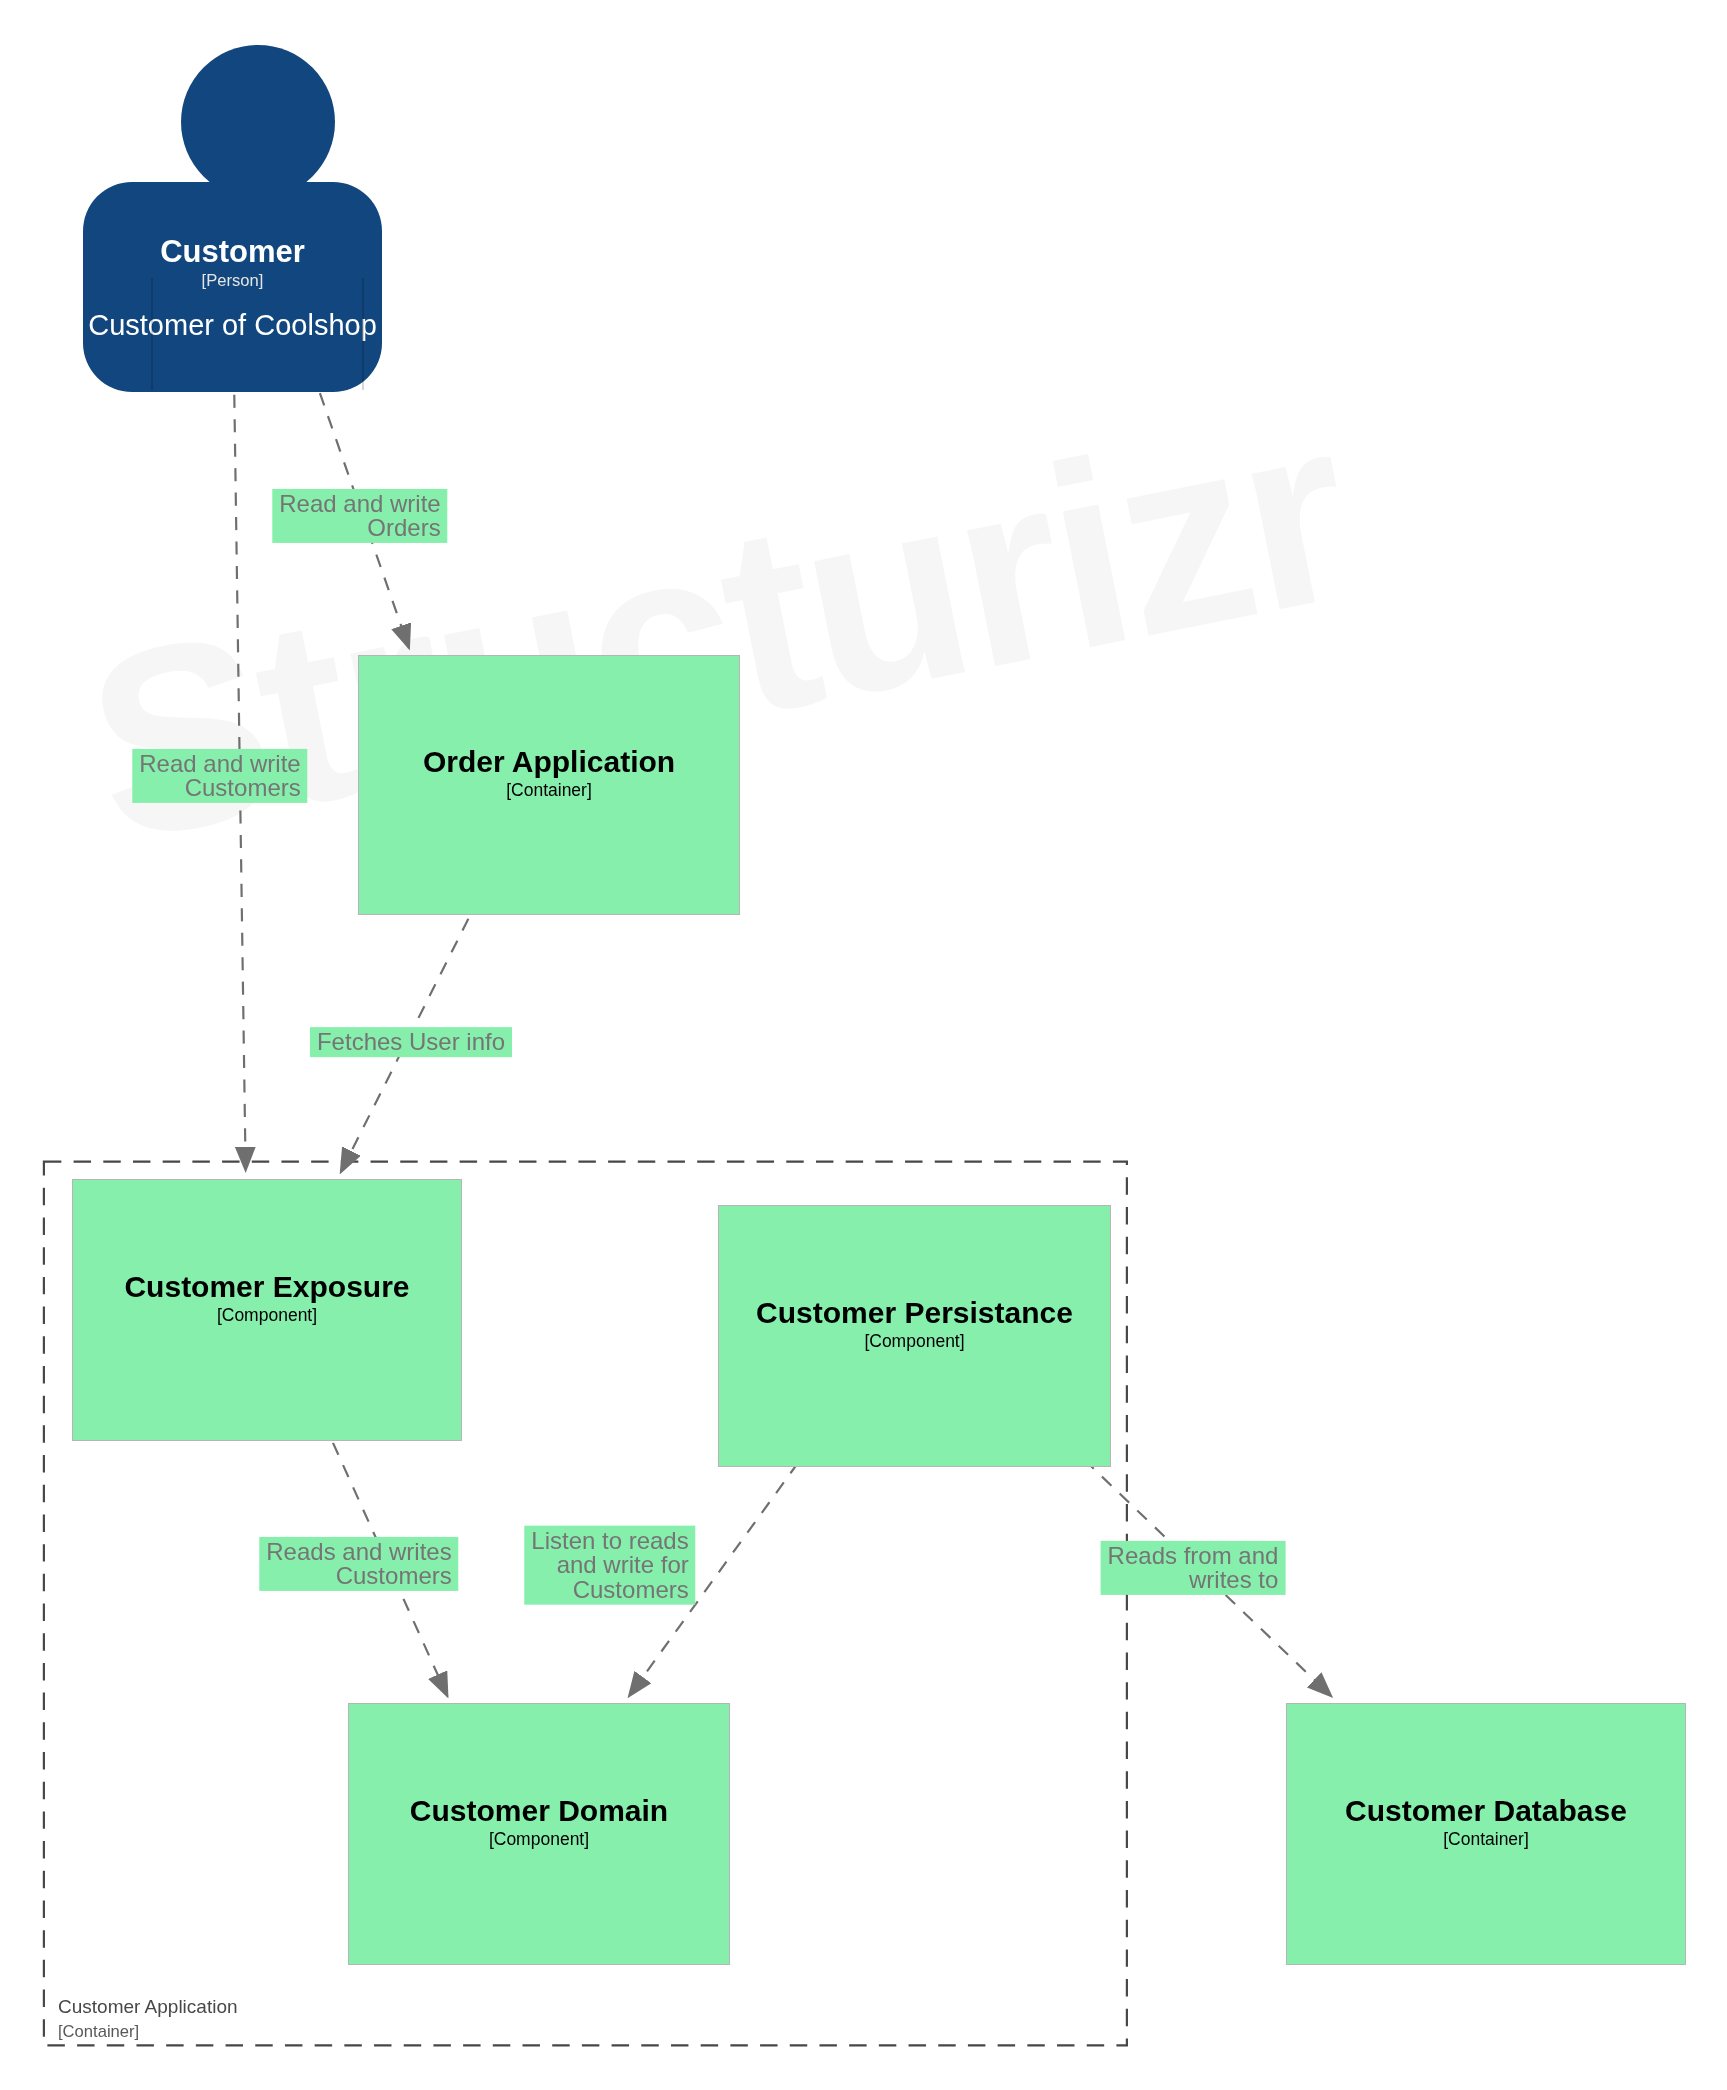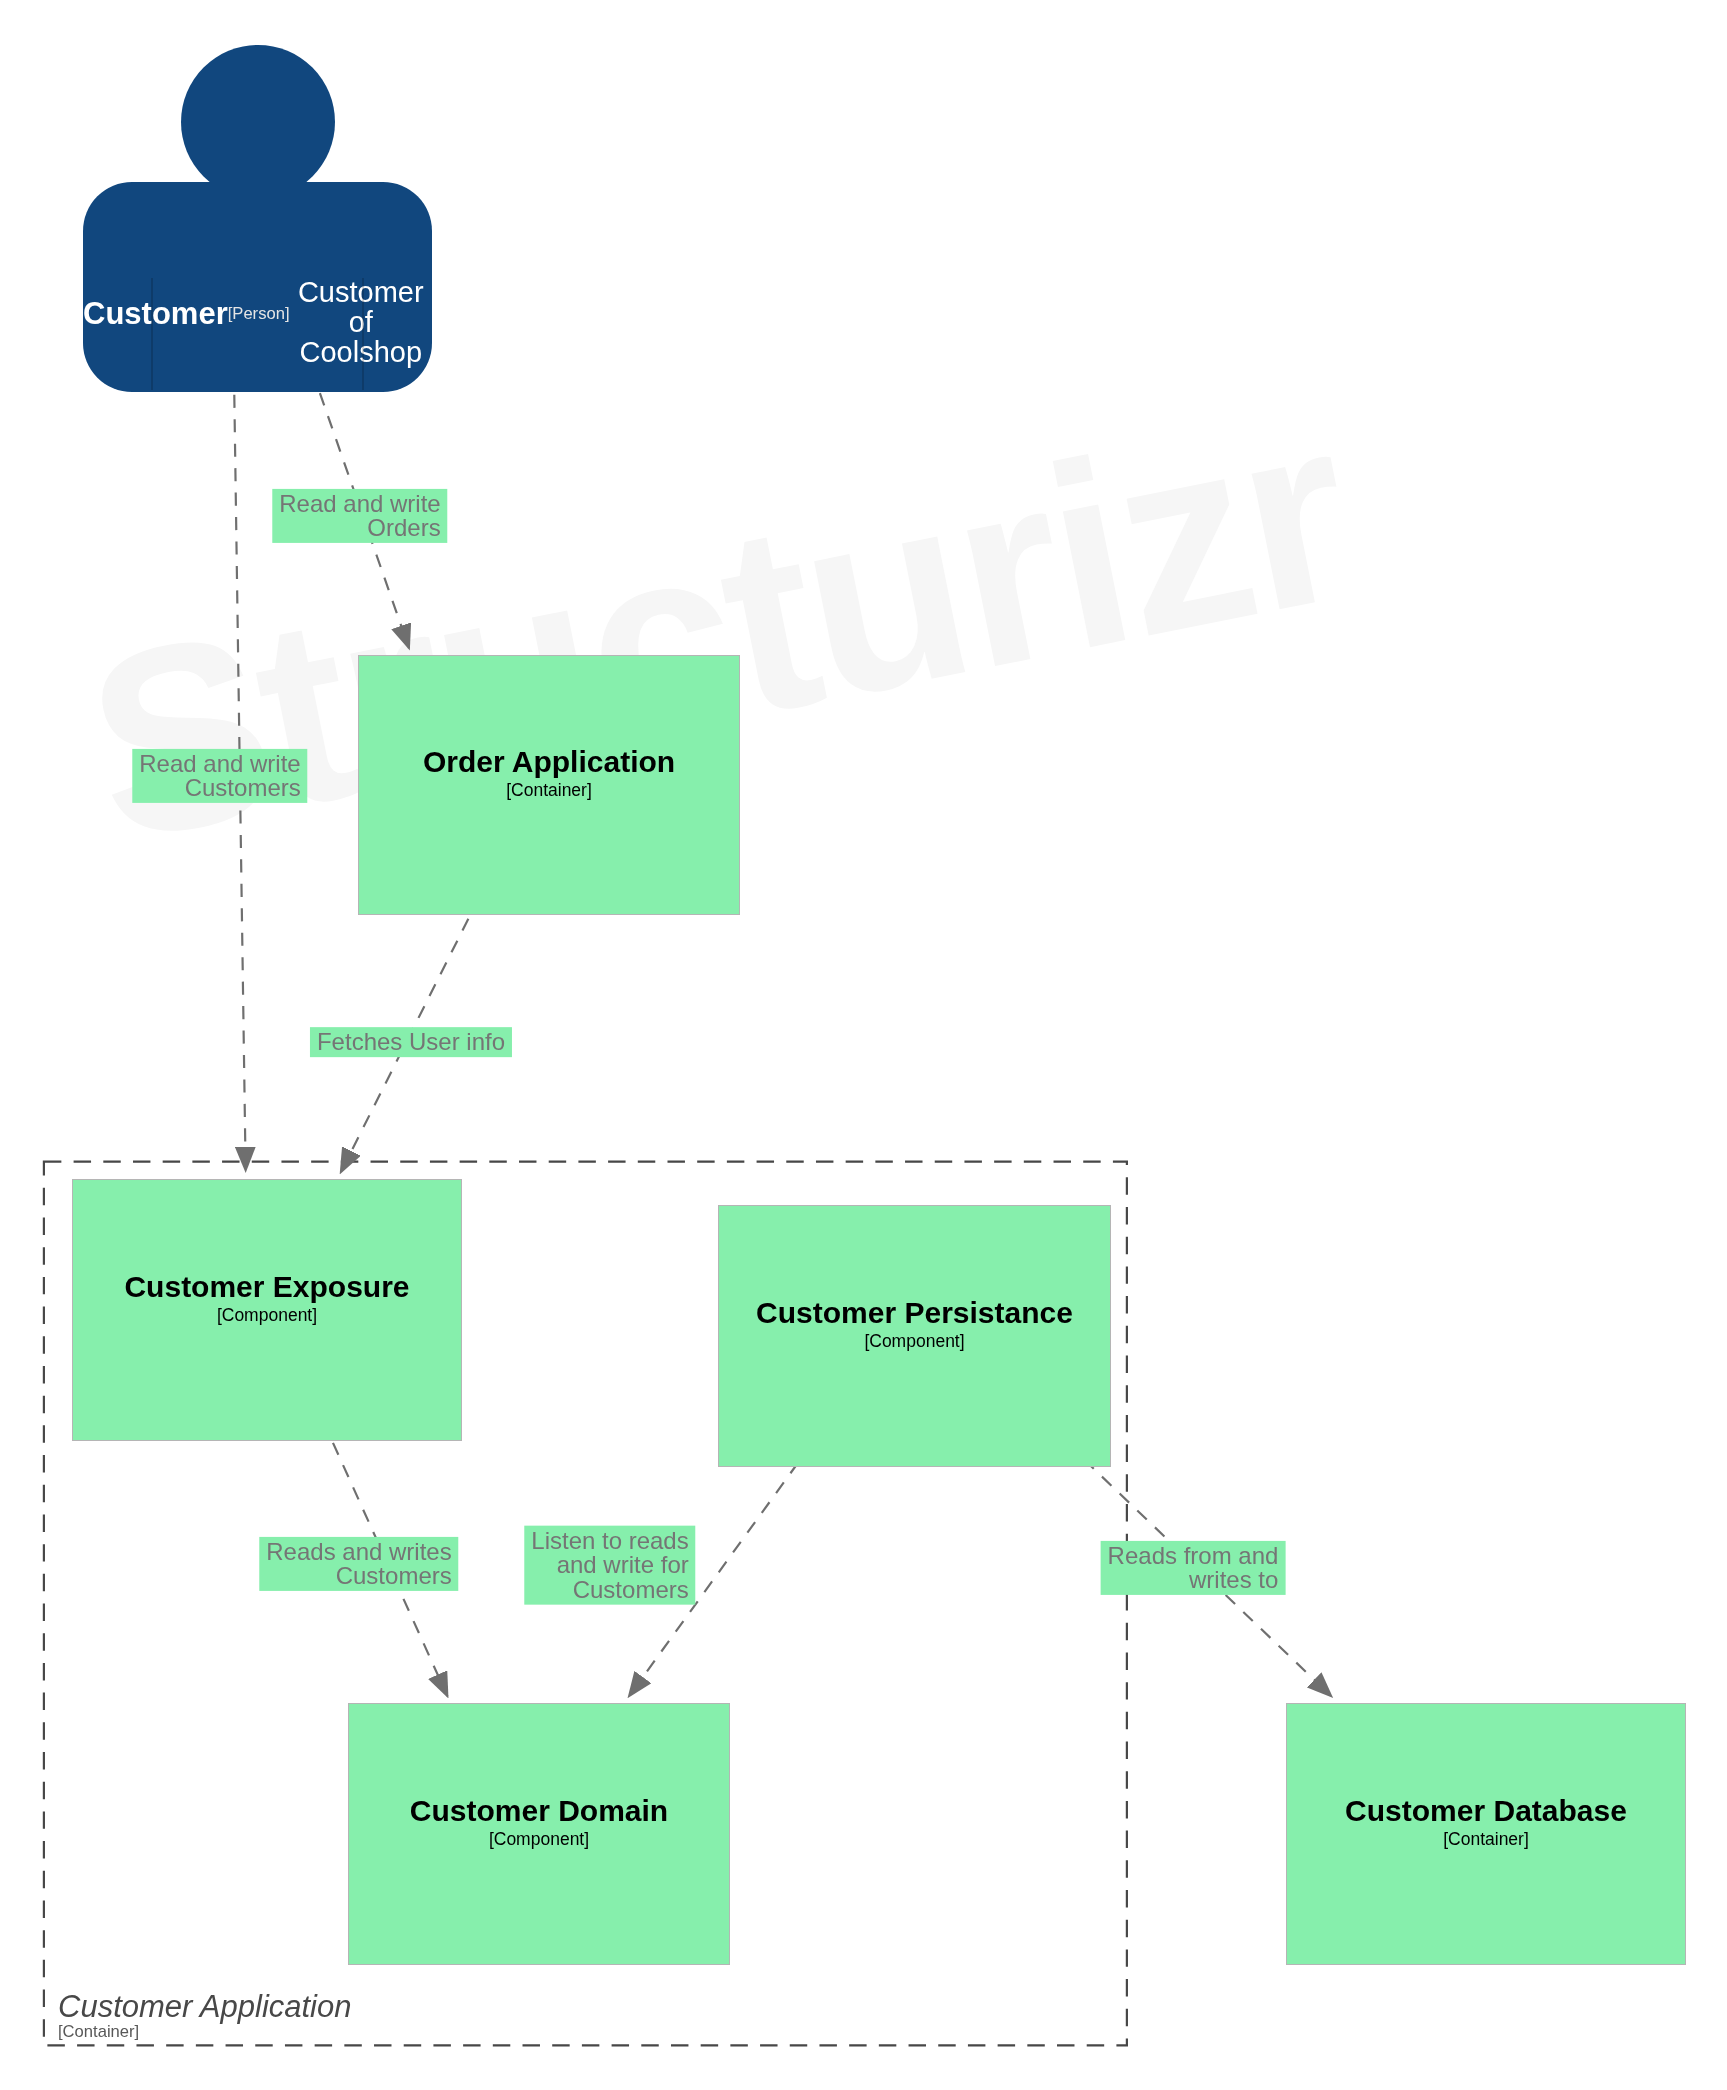--- a/index.html
+++ b/index.html
@@ -19,24 +19,24 @@
     color:#f6f6f6;
     letter-spacing:-5.2px;
     white-space:nowrap;
     transform:rotate(-11.3deg);
     transform-origin:left center;
     user-select:none;
   }
   
   .person-body{
     position:absolute;
-    left:83px;top:182px;width:349px;height:210px;
+    left:83px;top:182px;width:299px;height:210px;
     background:#11477e;
     border-radius:49px;
-    display:flex;flex-direction:row;align-items:center;
+    display:flex;flex-direction:column;align-items:center;
     padding-top:52px;box-sizing:border-box;
     color:#ffffff;text-align:center;
   }
   .person-head{
     position:absolute;
     left:181px;top:45px;width:154px;height:154px;
     background:#11477e;border-radius:50%;
   }
   .person-arm{
     position:absolute;top:96px;width:1.7px;height:112px;
@@ -67,21 +67,21 @@
     font-size:24px;line-height:24.5px;
     text-align:right;
     padding:2.6px 7px;
     white-space:nowrap;
   }
   
   .boundary-label{
     position:absolute;left:58px;top:1993px;
     color:#484848;text-align:left;
   }
-  .boundary-name{font-size:31px;line-height:28px;font-style:italic;}
+  .boundary-name{font-size:19px;line-height:28px;}
   .boundary-meta{font-size:16.6px;line-height:21px;color:#585858;}
   svg.rel-layer{position:absolute;left:0;top:0;}
 </style>
 </head>
 <body>
 
 <div class="canvas">
 
   <div class="watermark">Structurizr</div>
 

